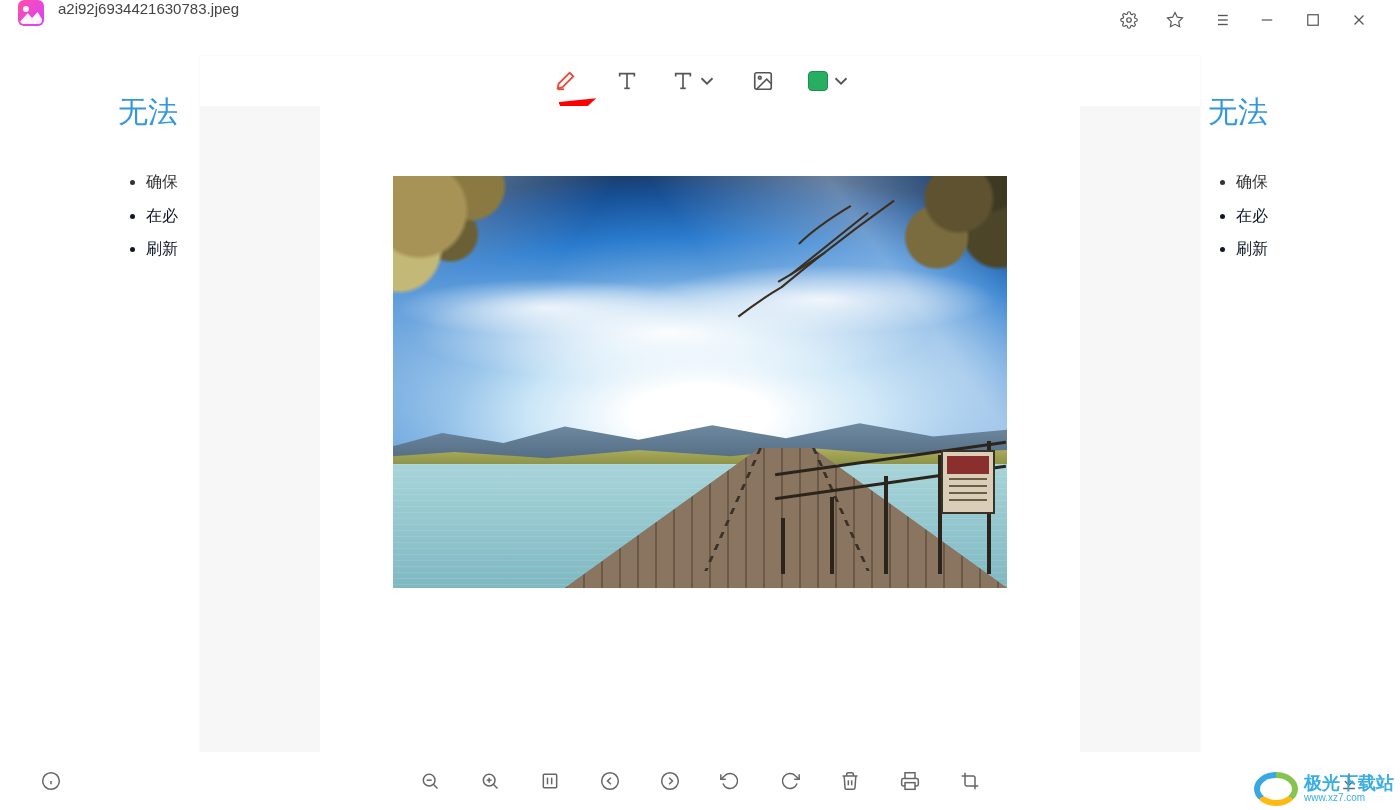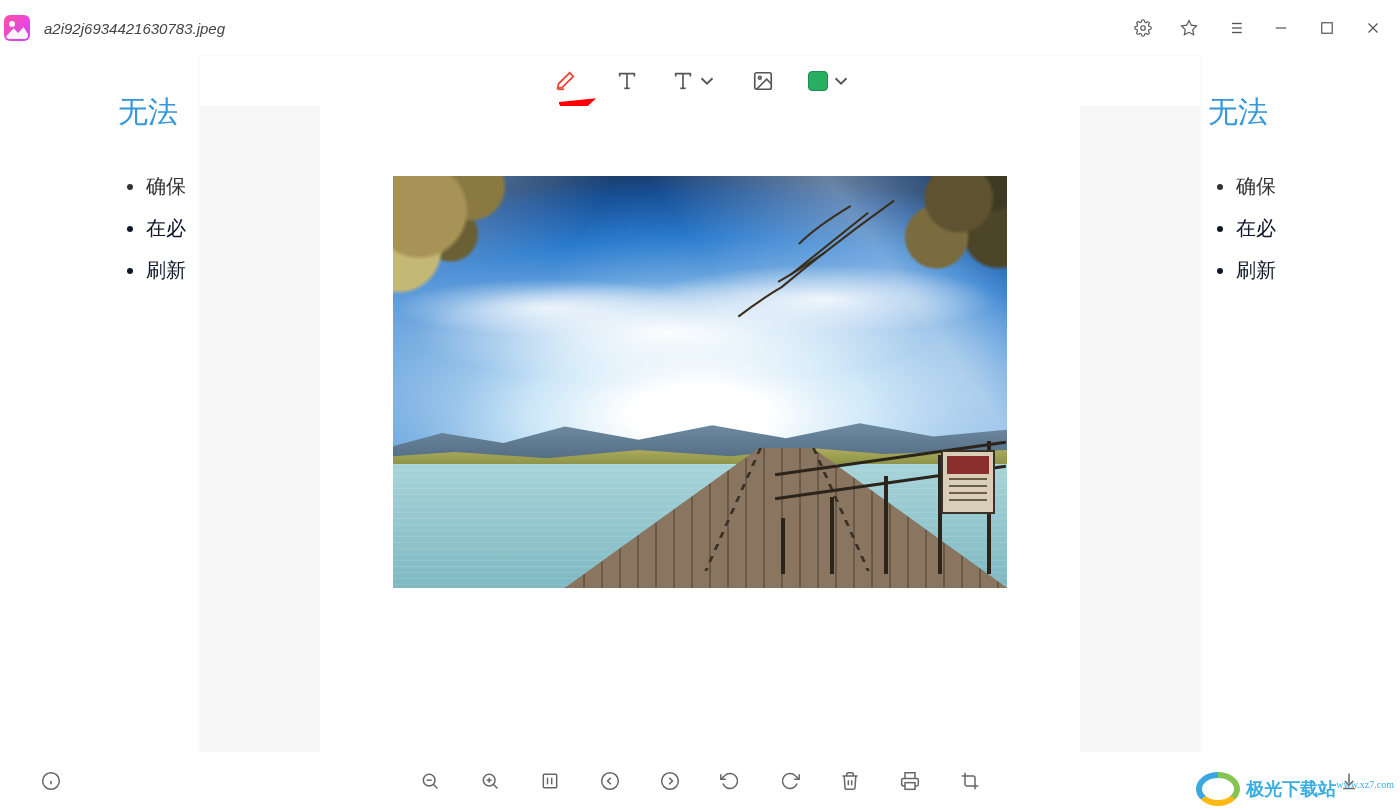--- a/index.html
+++ b/index.html
@@ -1,30 +1,30 @@
 <!DOCTYPE html>
 <html><head>
 <meta charset="utf-8">
 <style>
 * { margin: 0; padding: 0; box-sizing: border-box; }
 body { font-family: "Microsoft YaHei", "Segoe UI", sans-serif; width: 1400px; height: 810px; overflow: hidden; background: #fff; position: relative; }
-.titlebar { height: 56px; display: flex; align-items: center; padding: 0 4px; font-style: italic; }
+.titlebar { height: 56px; display: flex; align-items: flex-start; padding: 0 18px; }
 .app-icon { width: 26px; height: 26px; border-radius: 6px; background: linear-gradient(135deg,#ff4fa7 0%,#d641ff 100%); position: relative; margin-right: 14px; }
 .app-icon::before { content:""; position:absolute; top:6px; left:5px; width:6px; height:6px; border-radius:50%; background:#fff; opacity:.95; }
 .app-icon::after { content:""; position:absolute; bottom:2px; left:2px; right:2px; height:12px; background:#fff; clip-path: polygon(0 80%,35% 10%,55% 50%,80% 0%,100% 60%,100% 100%,0 100%); opacity:.95; border-radius:0 0 4px 4px; }
 .title-text { font-size: 15px; color:#444; }
 .title-spacer { flex:1; }
 .win-btn { width: 46px; height: 40px; display:flex; align-items:center; justify-content:center; color:#555; }
 .win-btn svg { width:18px; height:18px; }
 .content-area { position: relative; height: 696px; }
 .bg-panel { position:absolute; top:0; bottom:0; width: 220px; padding: 36px 0 0 0; color:#333; overflow:hidden; }
 .bg-left { left:0; padding-left:118px; }
 .bg-right { right:0; padding-left:28px; }
 .bg-h { font-size: 30px; color:#3498db; font-weight:400; white-space:nowrap; margin-bottom:32px; }
-.bg-li { list-style: disc; margin-left: 28px; font-size:20px; line-height:2.1; white-space:nowrap; }
+.bg-li { list-style: disc; margin-left: 28px; font-size:16px; line-height:2.1; white-space:nowrap; }
 .bg-li.link { color:#0f172a; }
 .viewer { position:absolute; left:200px; width:1000px; top:0; bottom:0; background:#fff; box-shadow: 0 0 0 1px rgba(0,0,0,0.02); }
 .top-toolbar { height: 50px; display:flex; align-items:center; justify-content:center; gap: 28px; position:relative; }
 .tbtn { width:34px; height:34px; display:flex; align-items:center; justify-content:center; border-radius:4px; color:#555; position:relative; }
 .tbtn svg { width:22px; height:22px; }
 .tbtn.pen { color:#e74c3c; }
 .tbtn.withdd { width:auto; gap:2px; }
 .dd-caret { width:10px; height:10px; }
 .color-swatch { width:20px; height:20px; border-radius:4px; background:#27ae60; border:1px solid #1e8e4e; }
 .tooltip { position:absolute; top:52px; left:50%; transform:translateX(-50%); background:#fff; border:1px solid #ddd; border-radius:4px; padding:5px 12px; font-size:14px; color:#444; box-shadow:0 2px 6px rgba(0,0,0,.08); white-space:nowrap; }
@@ -70,21 +70,21 @@
 .branch{position:absolute;top:4%;right:8%;width:46%;height:42%;}
 .branch svg{width:100%;height:100%;}
 .bottombar { position:absolute; left:0; right:0; bottom:0; height:58px; display:flex; align-items:center; padding:0 30px; background:#fff; }
 .bbtn { width:42px; height:42px; display:flex; align-items:center; justify-content:center; color:#666; }
 .bbtn svg{width:20px;height:20px;}
 .b-spacer{flex:1;}
 .b-center{display:flex;gap:18px;}
 .watermark{position:absolute;right:6px;bottom:4px;display:flex;align-items:center;gap:6px;opacity:.92;}
 .wm-logo{width:44px;height:34px;border-radius:50%;background:conic-gradient(#7bc043 0 120deg,#ffb400 120deg 240deg,#2a9fe0 240deg 360deg);position:relative;}
 .wm-logo::after{content:"";position:absolute;inset:6px;border-radius:50%;background:#fff;}
-.wm-text{display:flex;flex-direction:row;line-height:1.05;font-family:Liberation Serif, serif;}
+.wm-text{display:flex;flex-direction:column;line-height:1.05;}
 .wm-cn{font-size:18px;font-weight:700;color:#2aa8e0;}
 .wm-en{font-size:10px;color:#2aa8e0;}
 </style>
 </head>
 <body>
 
 <div class="titlebar">
   <div class="app-icon"></div>
   <div class="title-text">a2i92j6934421630783.jpeg</div>
   <div class="title-spacer"></div>

